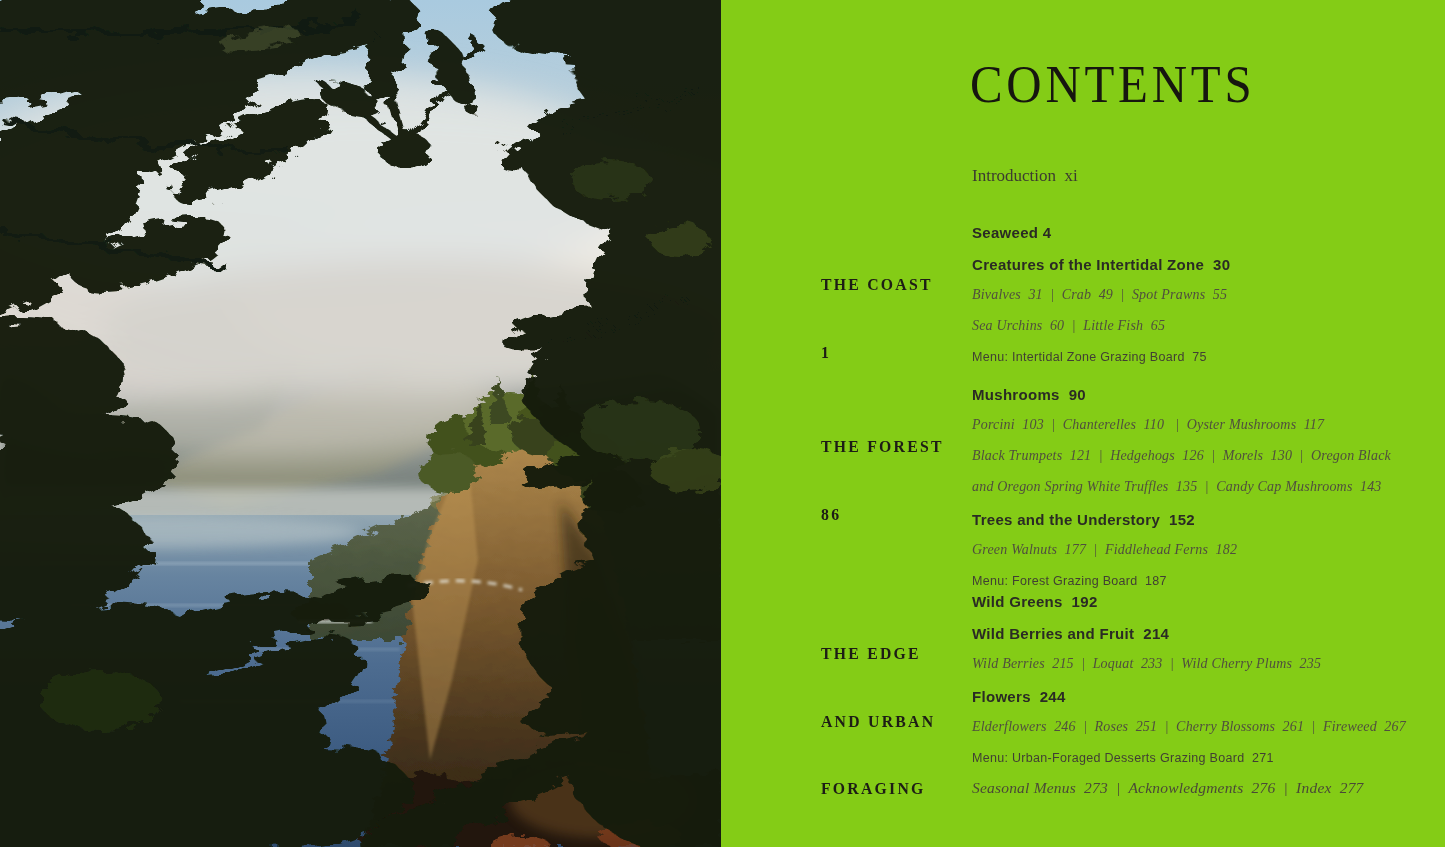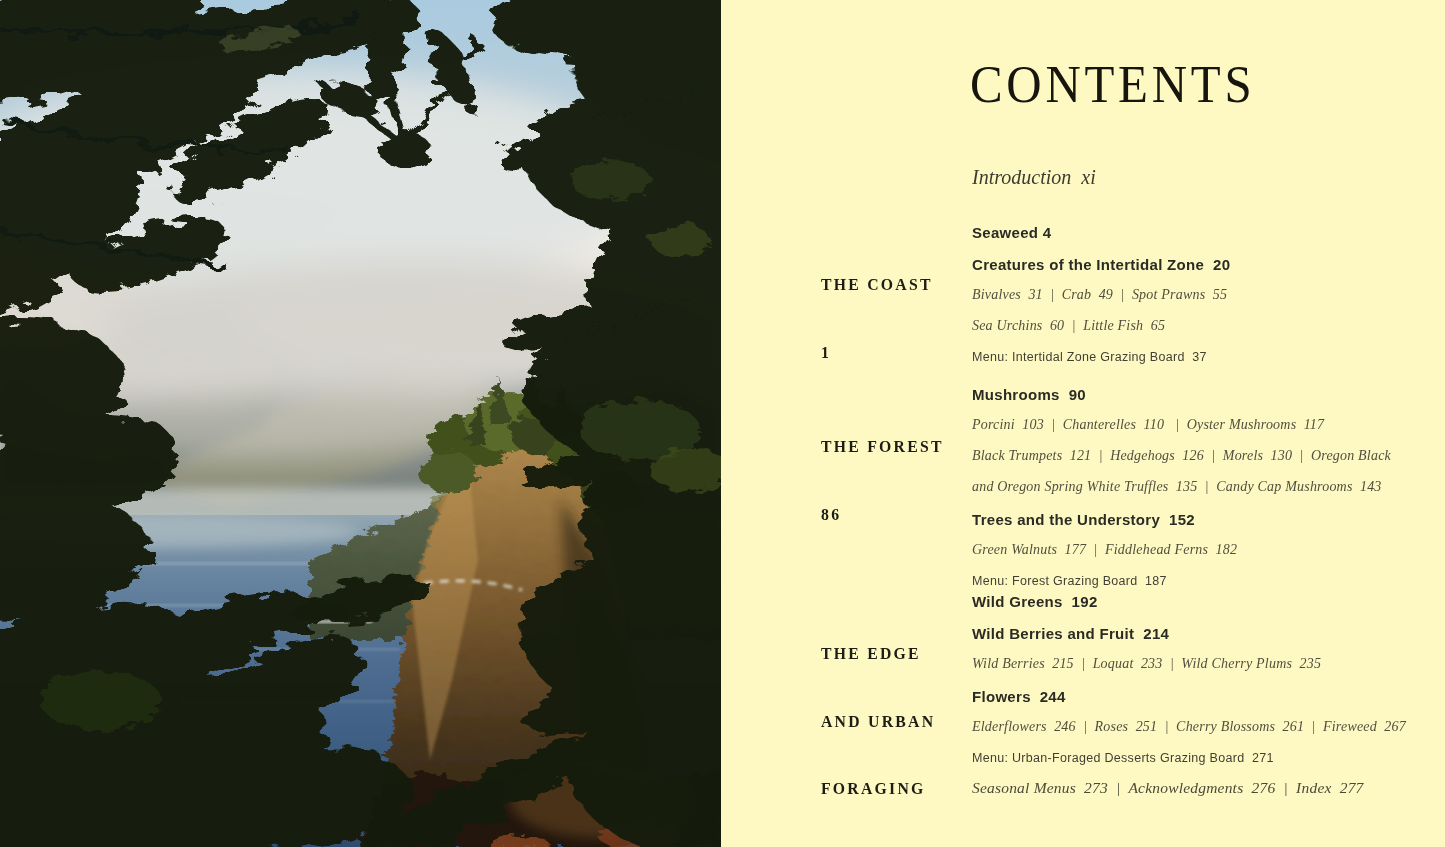--- a/index.html
+++ b/index.html
@@ -5,34 +5,34 @@
   html,body{margin:0;padding:0;}
   body{
     width:1445px;height:847px;overflow:hidden;
     background:#e9ebdc;
     font-family:"Liberation Sans",sans-serif;
   }
   .spread{display:flex;width:1445px;height:847px;}
   .photo{flex:0 0 721px;width:721px;height:847px;position:relative;overflow:hidden;background:#b4cdde;}
   .photo svg{display:block;}
 
-  .page{position:relative;width:724px;height:847px;background:#fef9c3;}
+  .page{position:relative;width:724px;height:847px;background:#84cc16;}
 
   .title{
     position:absolute;left:249px;top:56px;
     font-family:"Liberation Serif","DejaVu Serif",serif;
     font-size:52px;font-weight:400;line-height:1.1;
     letter-spacing:4px;color:#16160f;
     transform:scaleX(.94);transform-origin:left top;
     white-space:pre;
   }
   .intro{
     position:absolute;left:251px;top:166px;
     font-family:"Liberation Serif","DejaVu Serif",serif;
-    font-style:italic;font-size:20px;color:#3c3b30;
+    font-size:17px;color:#3c3b30;
     white-space:pre-wrap;
   }
   .toc-section{
     position:absolute;left:100px;width:620px;
     display:grid;grid-template-columns:151px 1fr;
   }
   .sec-label{
     font-family:"Liberation Serif","DejaVu Serif",serif;
     font-weight:700;font-size:17.5px;line-height:22.5px;
     letter-spacing:2.5px;color:#1d1d15;
@@ -251,25 +251,25 @@
     <section class="toc-section" style="top:225px">
       <div class="sec-label">
         <div>THE COAST</div>
         <div>1</div>
       </div>
       <div class="sec-content">
         <div class="group">
           <div class="heading">Seaweed 4</div>
         </div>
         <div class="group">
-          <div class="heading">Creatures of the Intertidal Zone  20</div>
+          <div class="heading">Creatures of the Intertidal Zone  30</div>
           <div class="subline">Bivalves  31  |  Crab  49  |  Spot Prawns  55</div>
           <div class="subline">Sea Urchins  60  |  Little Fish  65</div>
         </div>
-        <div class="menu">Menu: Intertidal Zone Grazing Board  37</div>
+        <div class="menu">Menu: Intertidal Zone Grazing Board  75</div>
       </div>
     </section>
 
     <section class="toc-section" style="top:387px">
       <div class="sec-label">
         <div>THE FOREST</div>
         <div>86</div>
       </div>
       <div class="sec-content">
         <div class="group">

